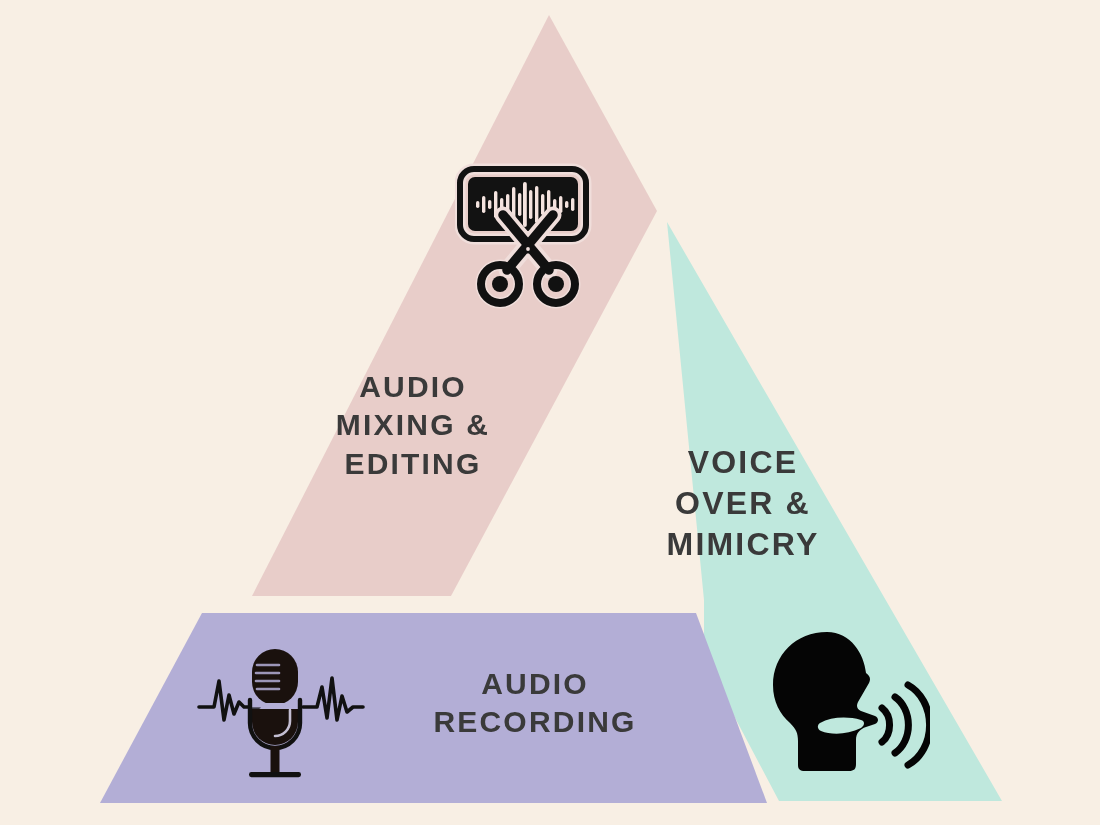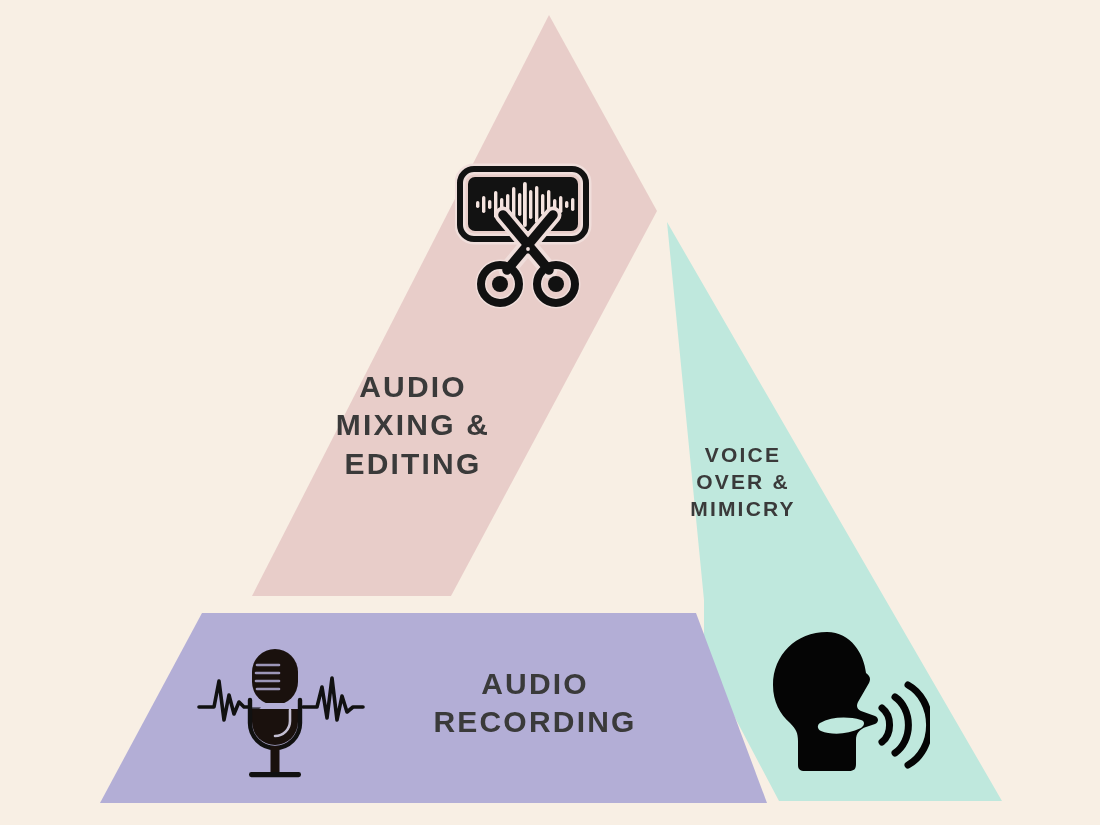--- a/index.html
+++ b/index.html
@@ -40,21 +40,21 @@
     left: 274px;
     top: 368px;
     width: 278px;
     font-size: 30px;
   }
 
   #label-voice {
     left: 598px;
     top: 442px;
     width: 290px;
-    font-size: 21px;
+    font-size: 32px;
   }
 
   #label-recording {
     left: 390px;
     top: 665px;
     width: 290px;
     font-size: 30px;
   }
 
   .icon-wrap {

